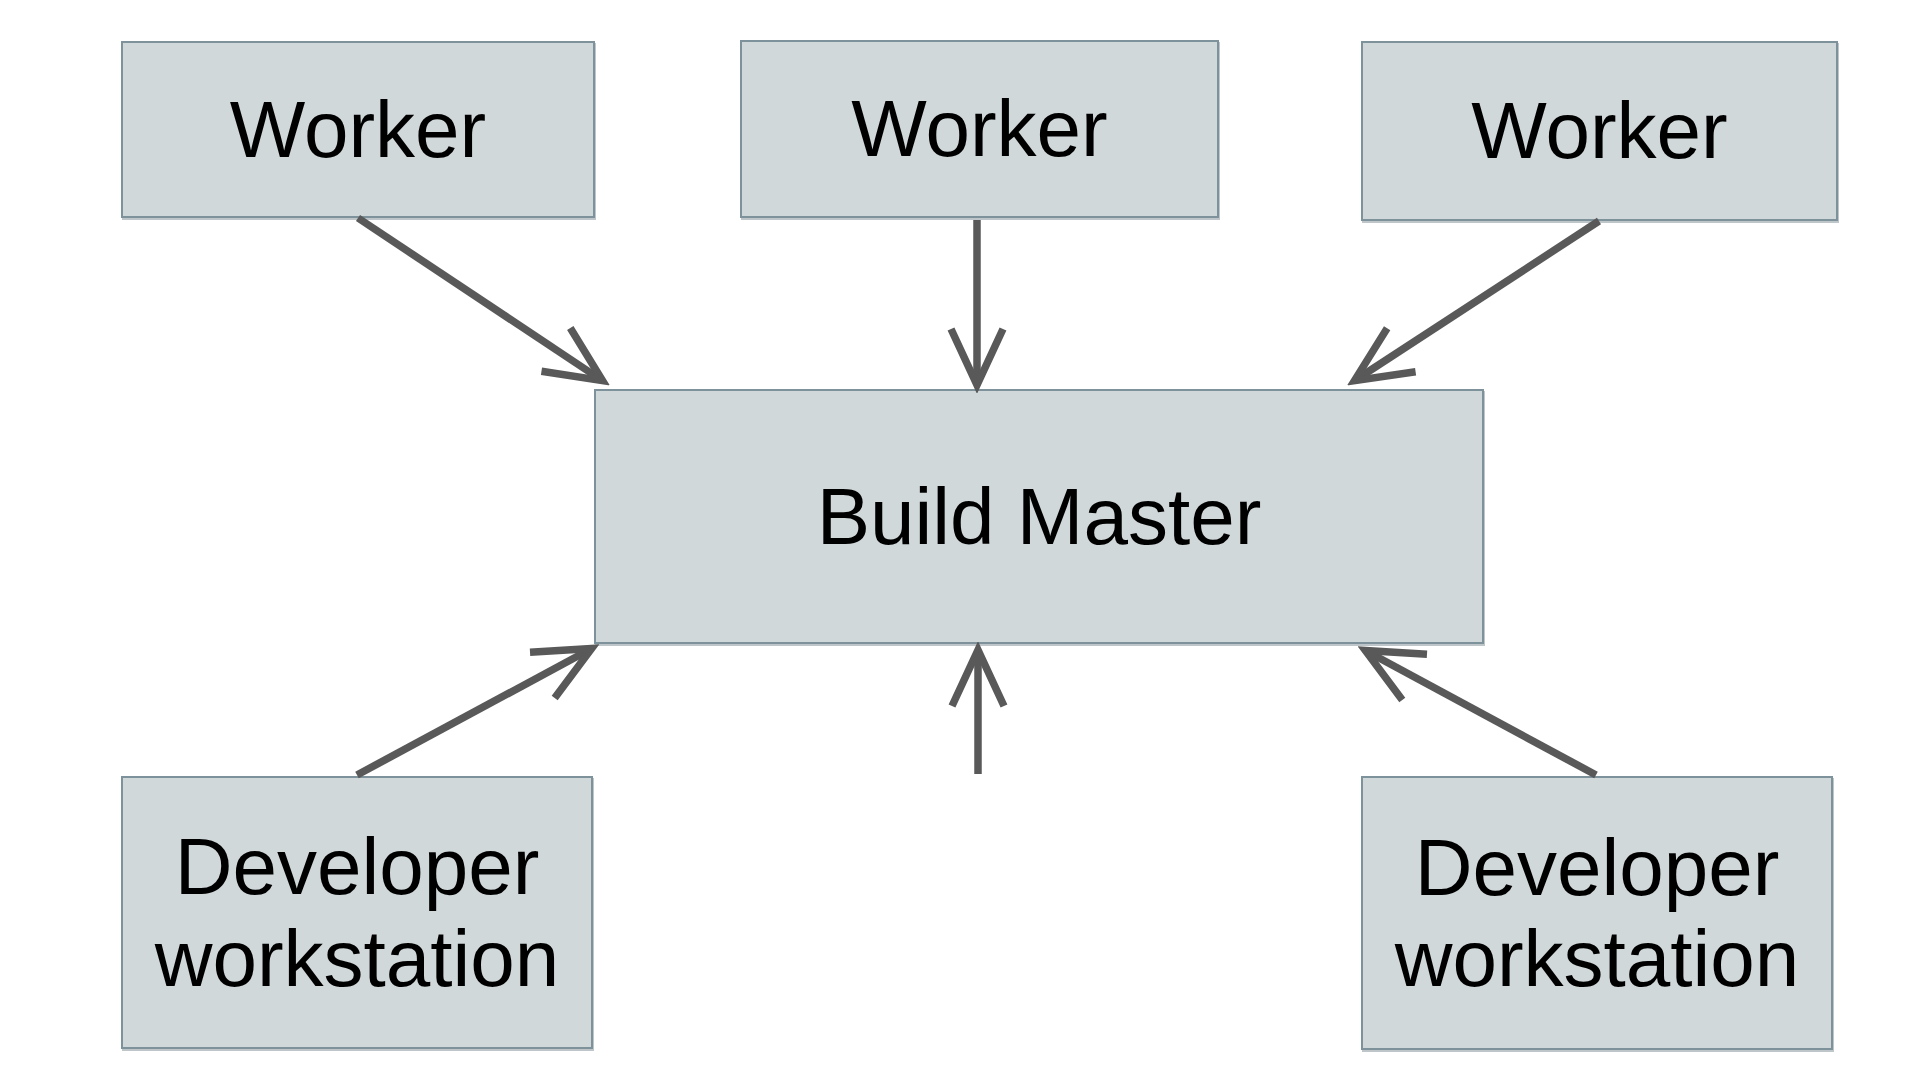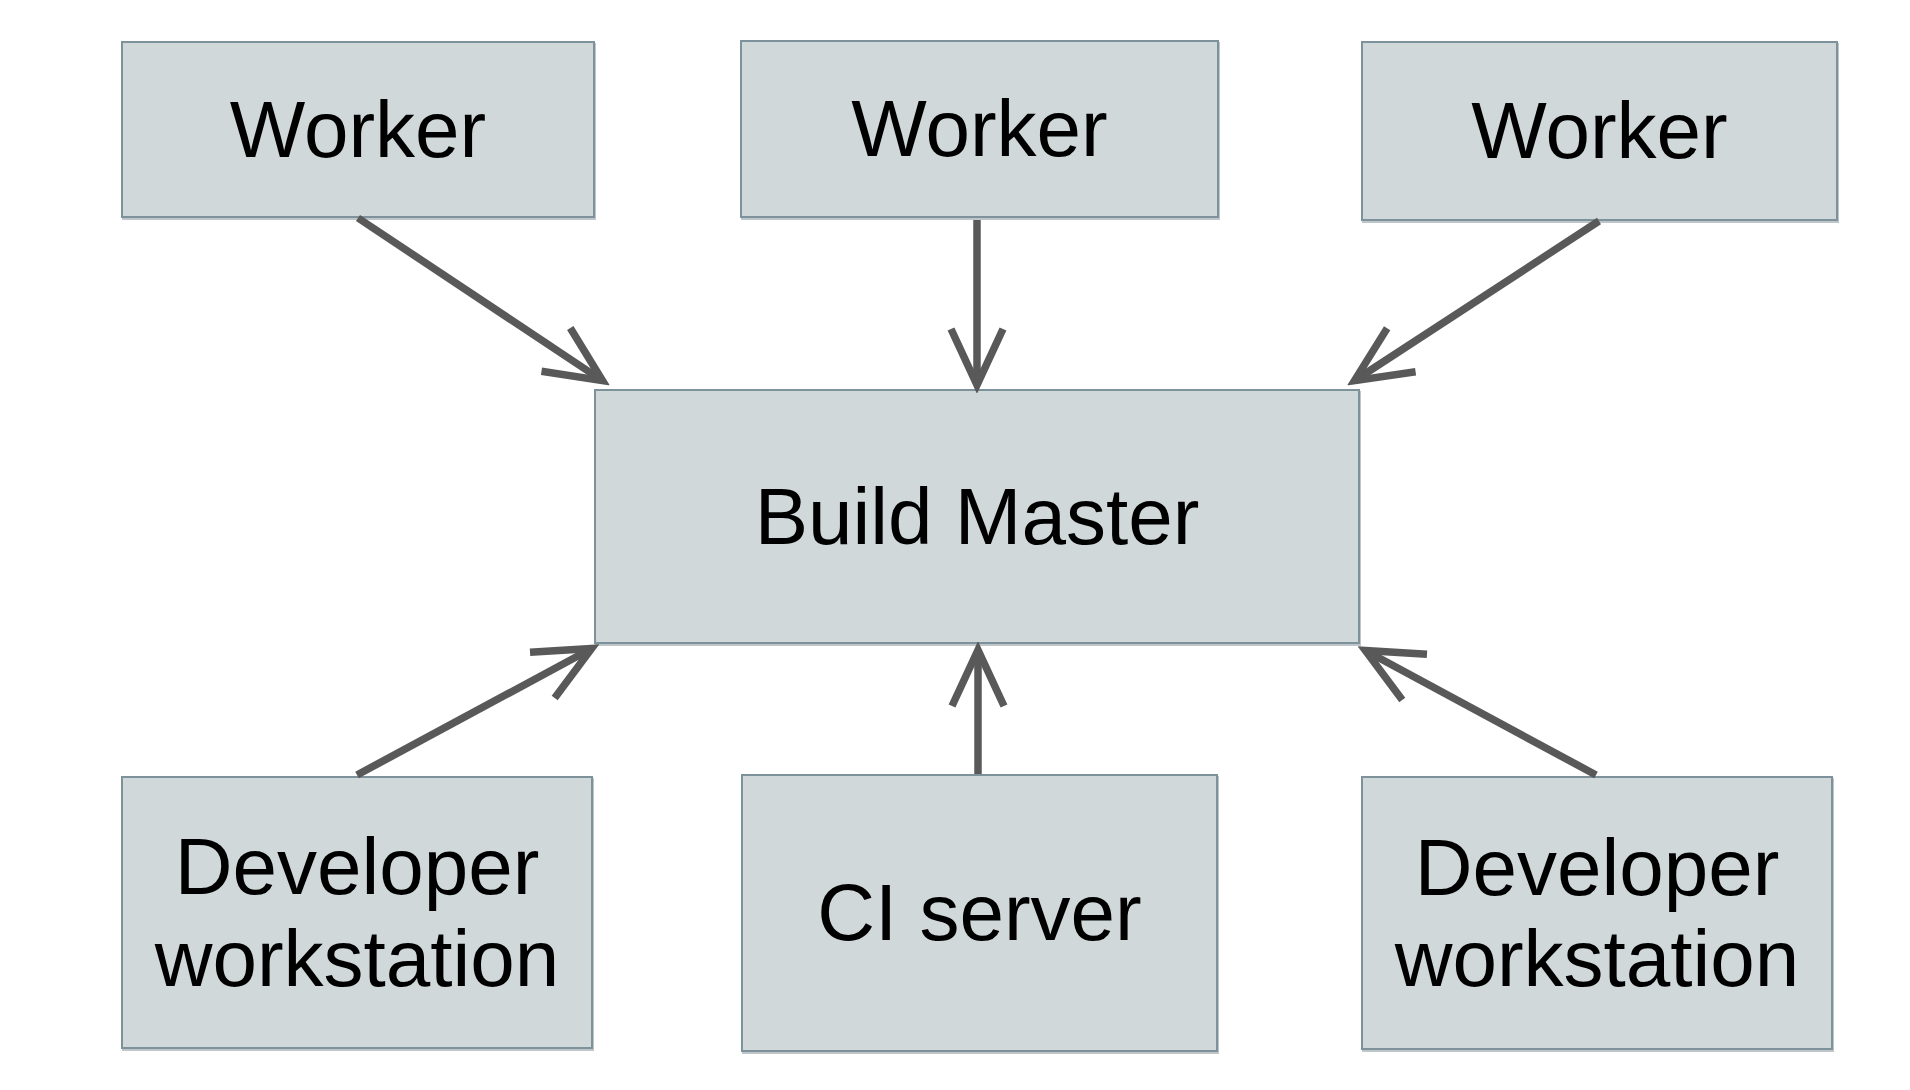--- a/index.html
+++ b/index.html
@@ -34,21 +34,21 @@
     font-size:80px;
     line-height:1.14;
     color:var(--text);
     padding:15px 8px;
   }
   
   .node.worker-1{left:121px;top:41px;width:474px;height:177px;}
   .node.worker-2{left:740px;top:40px;width:479px;height:178px;}
   .node.worker-3{left:1361px;top:41px;width:477px;height:180px;}
   
-  .node.build-master{left:594px;top:389px;width:766px;height:255px;}
+  .node.build-master{left:594px;top:389px;width:890px;height:255px;}
   
   .node.dev-left{left:121px;top:776px;width:472px;height:273px;}
   .node.ci-server{left:741px;top:774px;width:477px;height:278px;}
   .node.dev-right{left:1361px;top:776px;width:472px;height:274px;}
 
   svg.arrows{
     position:absolute;
     left:0;top:0;
     width:1910px;height:1090px;
     pointer-events:none;
@@ -81,23 +81,20 @@
   </div>
 
   <div class="node build-master">
     <span>Build Master</span>
   </div>
 
   <div class="node dev-left">
     <span>Developer workstation</span>
   </div>
 
-  <div class="node ci-server">
-    <span>CI server</span>
-  </div>
 
   <div class="node dev-right">
     <span>Developer workstation</span>
   </div>
 
   <svg class="arrows" viewBox="0 0 1910 1090">
     <defs>
       <marker id="ah" markerUnits="userSpaceOnUse" markerWidth="72" markerHeight="64" refX="61" refY="32" orient="auto">
         <path class="head" d="M8,6 L64,32 L8,58"></path>
       </marker>

